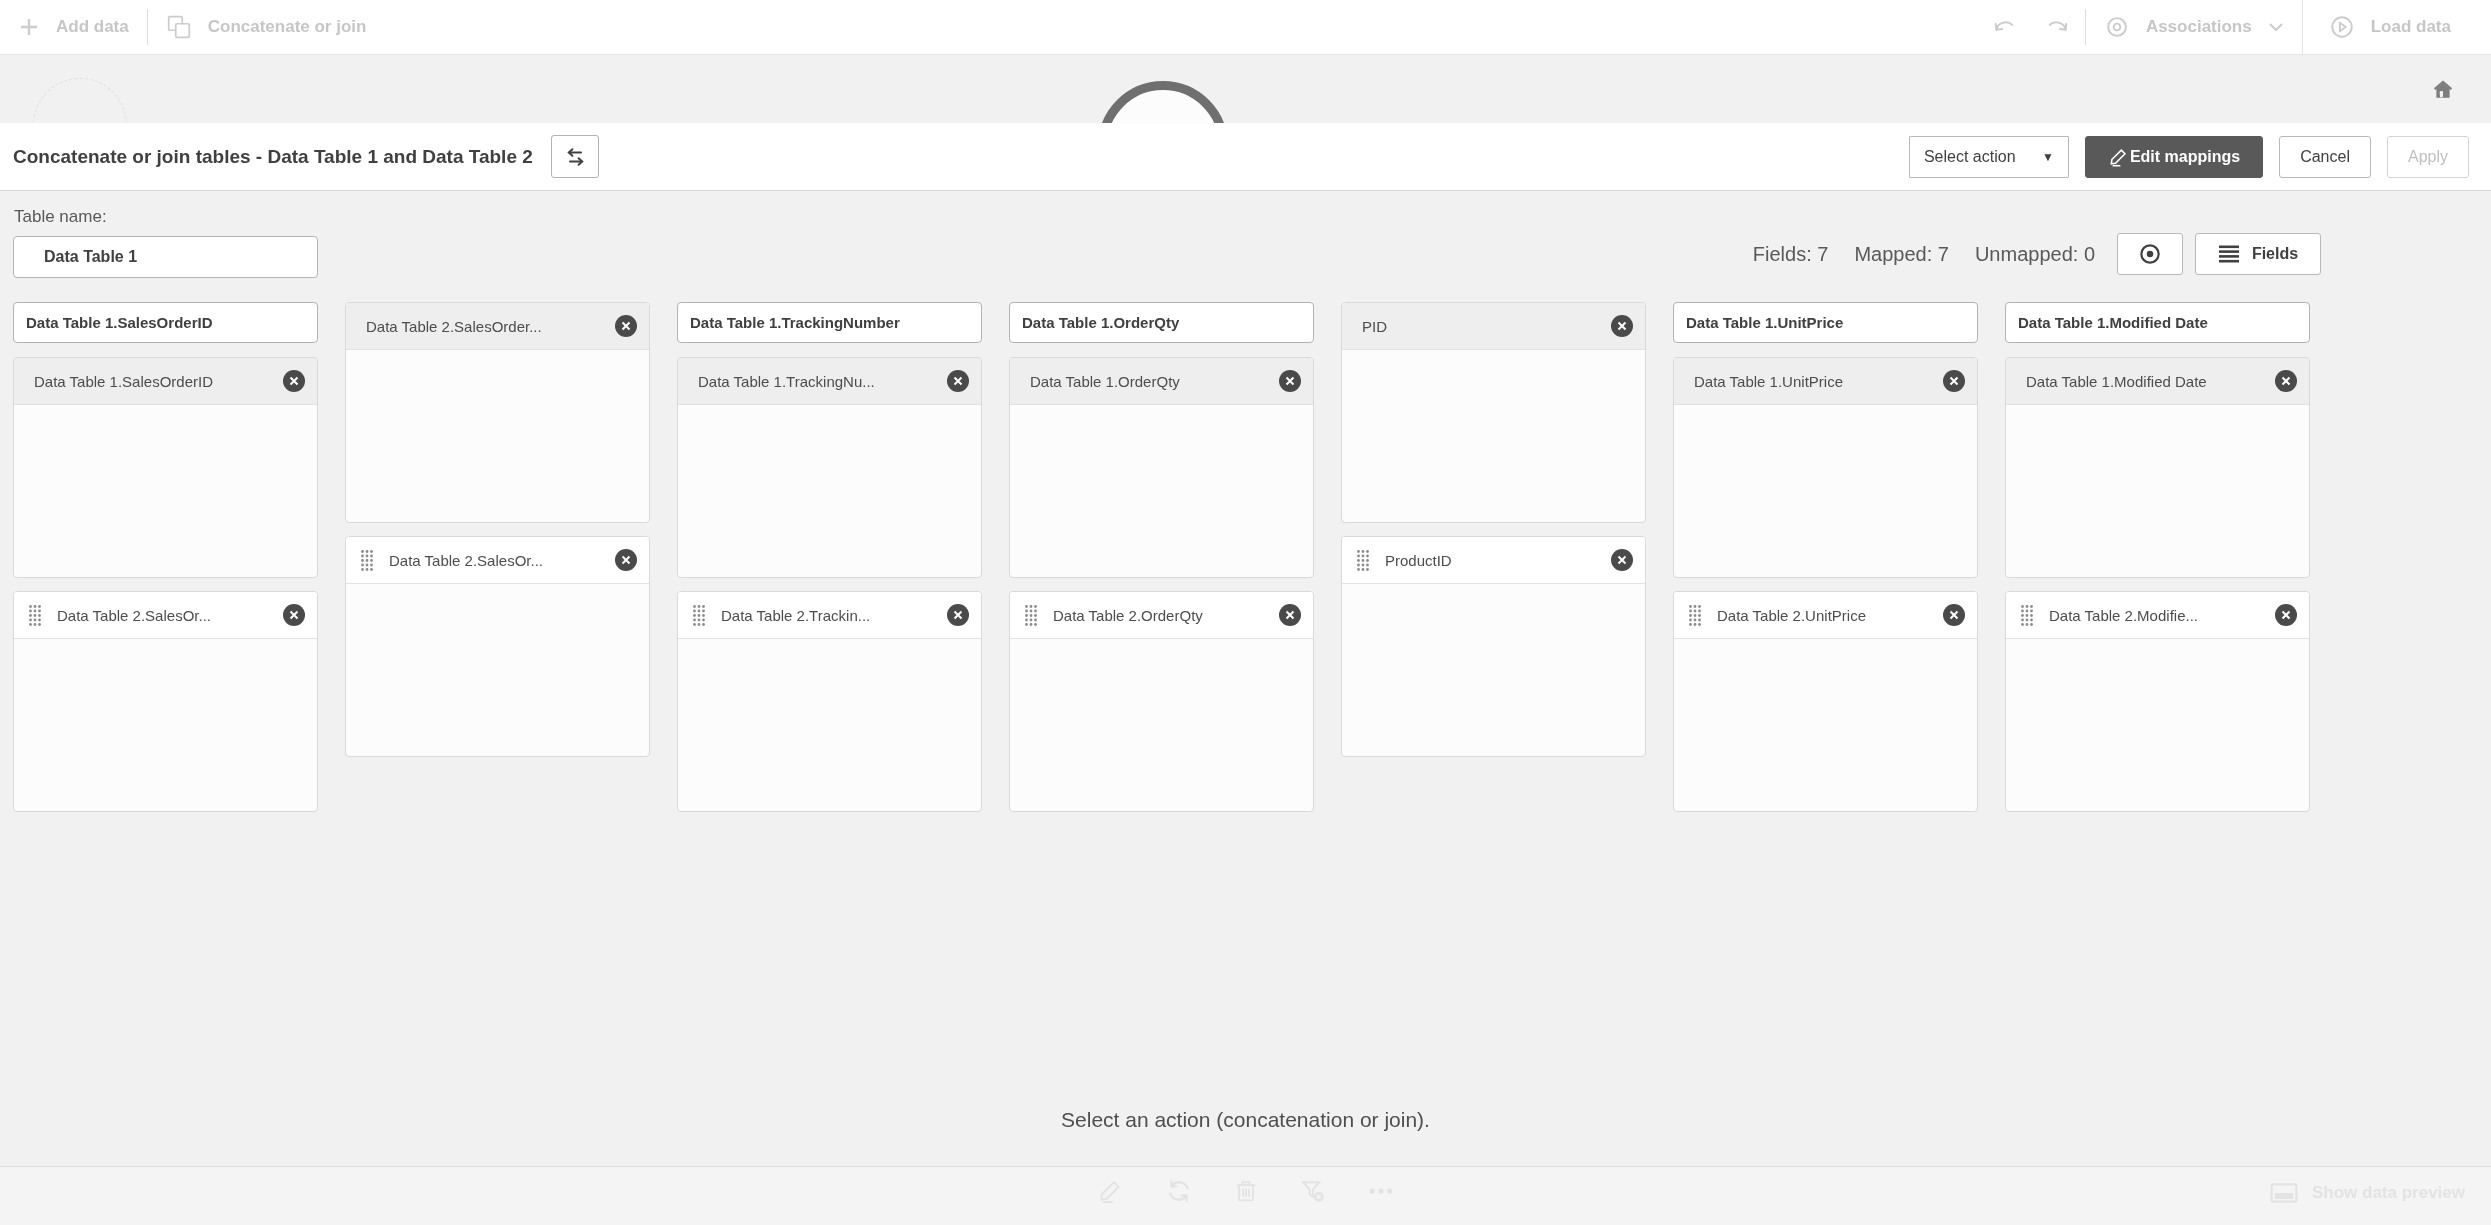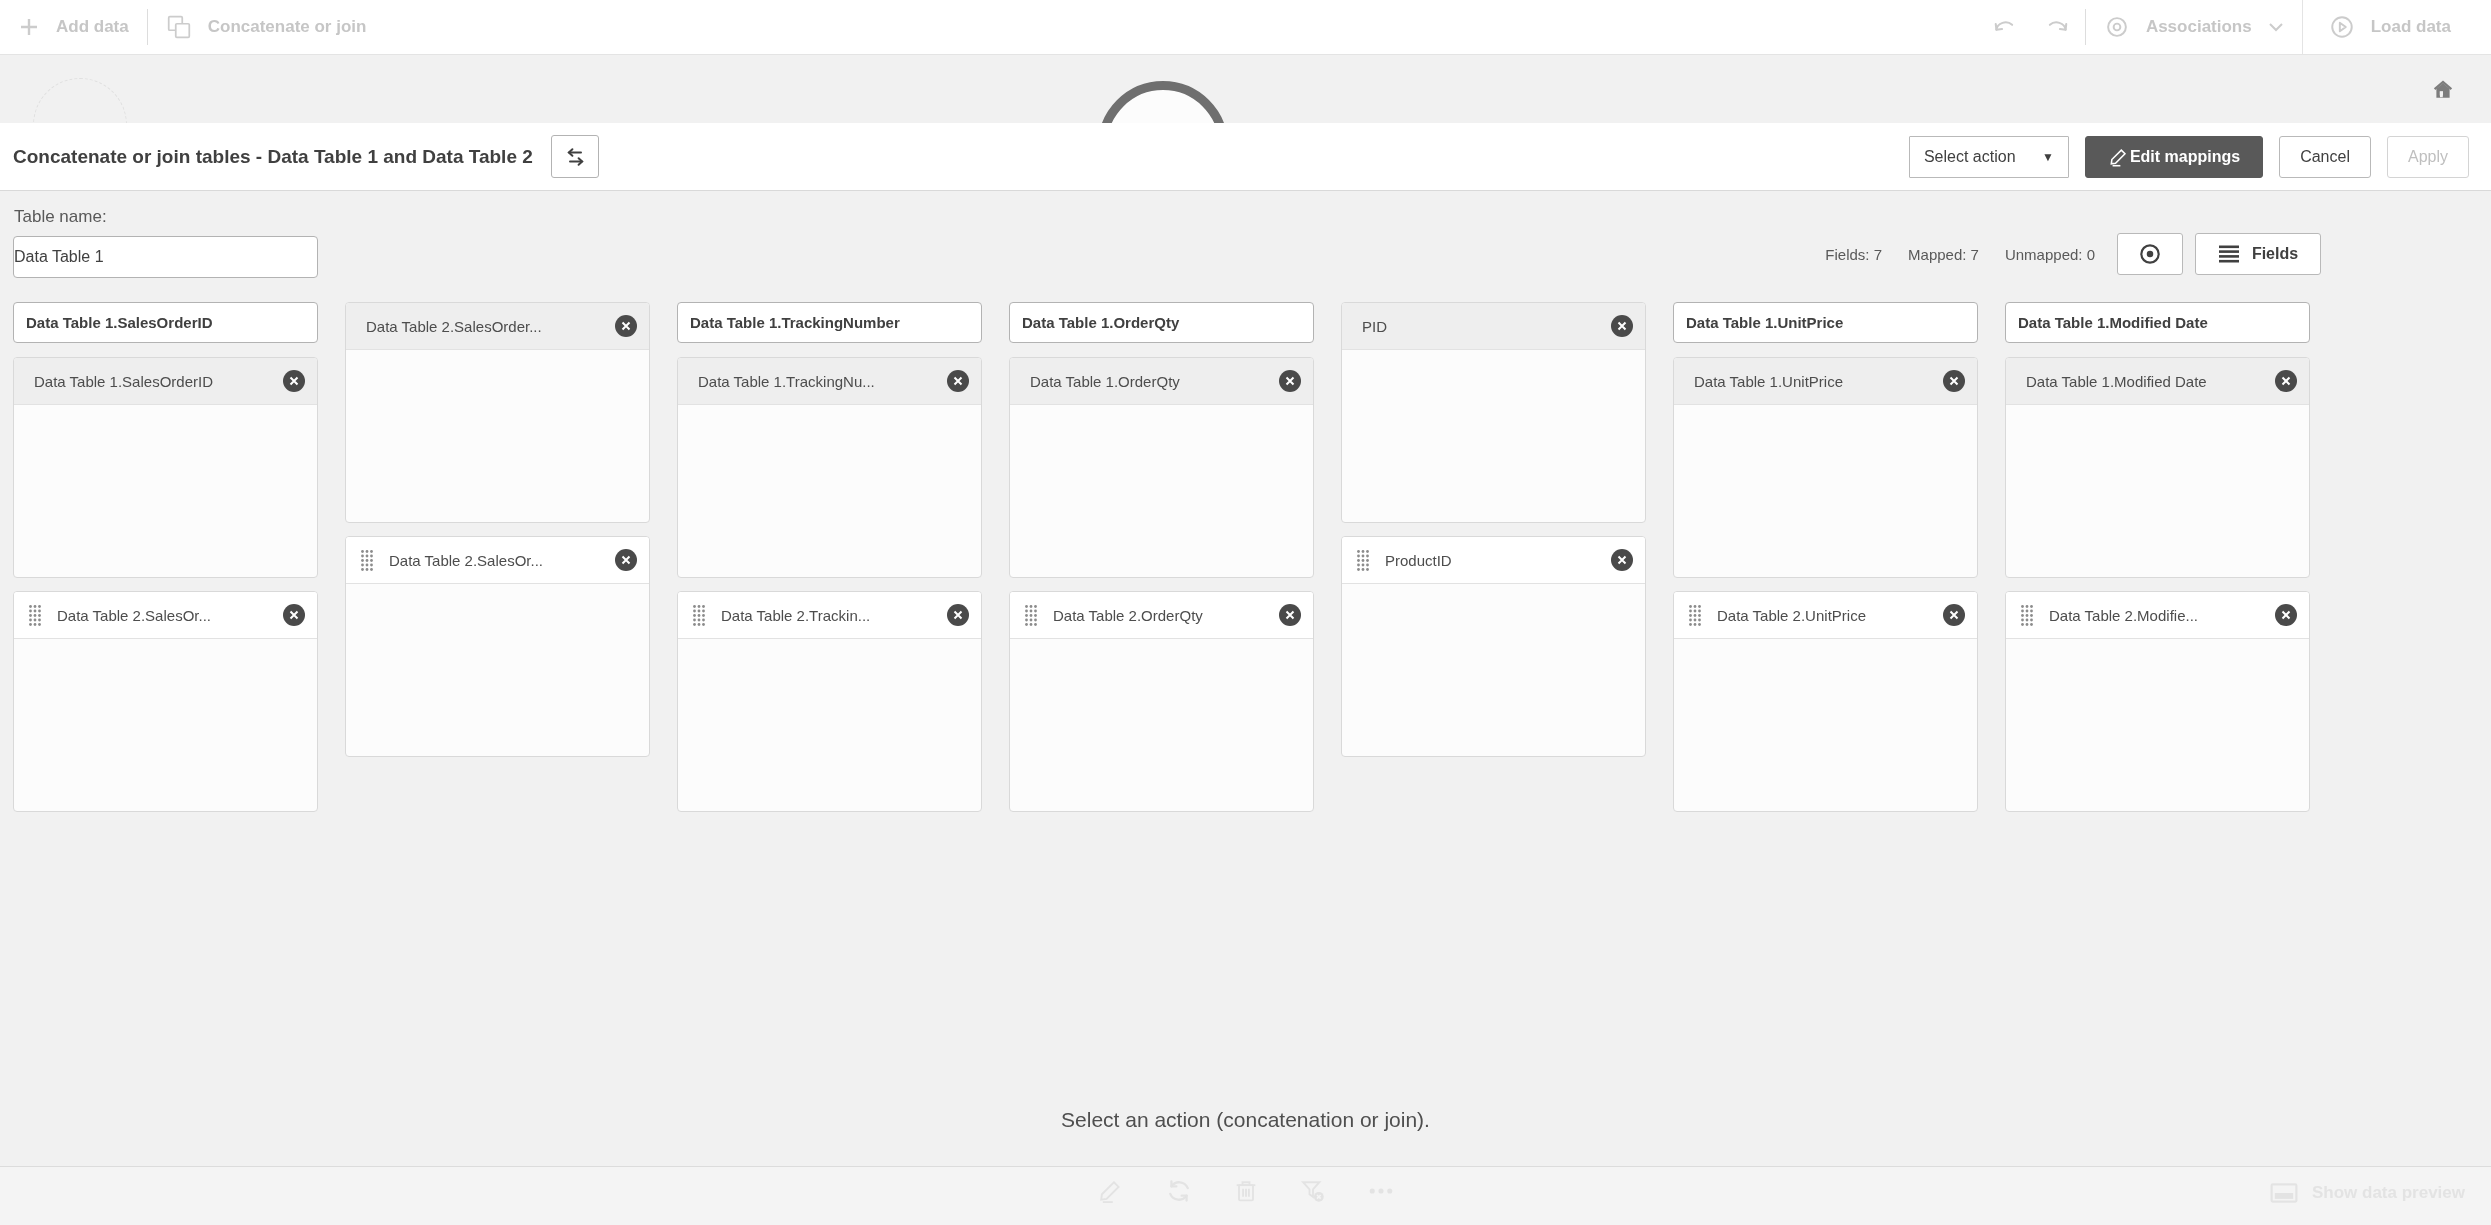--- a/index.html
+++ b/index.html
@@ -39,24 +39,24 @@
   .select-box{width:160px;height:42px;background:#fff;border:1px solid #b9b9b9;border-radius:1px;
     display:flex;align-items:center;padding:0 14px;font-size:16px;color:#404040;cursor:pointer;}
   .select-box .caret{margin-left:auto;font-size:12px;color:#404040;}
   .btn{height:42px;border-radius:3px;font-size:16px;display:flex;align-items:center;justify-content:center;
     padding:0 20px;cursor:pointer;border:1px solid #b9b9b9;background:#fff;color:#404040;font-family:inherit;}
   .btn-dark{background:#595959;border-color:#595959;color:#ffffff;font-weight:bold;gap:0;padding:0 22px;}
   .btn-disabled{color:#bfbfbf;border-color:#d4d4d4;cursor:default;}
   
   .tn-label{position:absolute;left:14px;top:207px;font-size:17px;color:#595959;}
   .tn-input{position:absolute;left:13px;top:236px;width:305px;height:42px;border:1px solid #b3b3b3;
-    border-radius:4px;background:#fff;font-family:inherit;font-size:16px;font-weight:normal;color:#404040;
-    padding:0 0;outline:none;}
+    border-radius:4px;background:#fff;font-family:inherit;font-size:16px;font-weight:bold;color:#404040;
+    padding:0 30px;outline:none;}
   .fields-cluster{position:absolute;right:170px;top:233px;display:flex;align-items:center;}
-  .fields-stats{display:flex;align-items:center;gap:26px;font-size:15px;color:#595959;margin-right:22px;}
+  .fields-stats{display:flex;align-items:center;gap:26px;font-size:20px;color:#595959;margin-right:22px;}
   .icon-btn{height:42px;background:#fff;border:1px solid #b9b9b9;border-radius:3px;display:flex;
     align-items:center;justify-content:center;cursor:pointer;}
   .eye-btn{width:66px;margin-right:12px;}
   .fields-btn{width:126px;gap:12px;font-size:16px;font-weight:bold;color:#404040;}
   
   .columns{position:absolute;left:13px;top:302px;display:flex;gap:27px;}
   .col{width:305px;display:flex;flex-direction:column;}
   .col-header{width:305px;height:41px;border:1px solid #b3b3b3;border-radius:4px;background:#fff;
     font-family:inherit;font-size:15px;font-weight:bold;color:#404040;padding:0 12px;outline:none;
     margin-bottom:14px;white-space:nowrap;overflow:hidden;}

